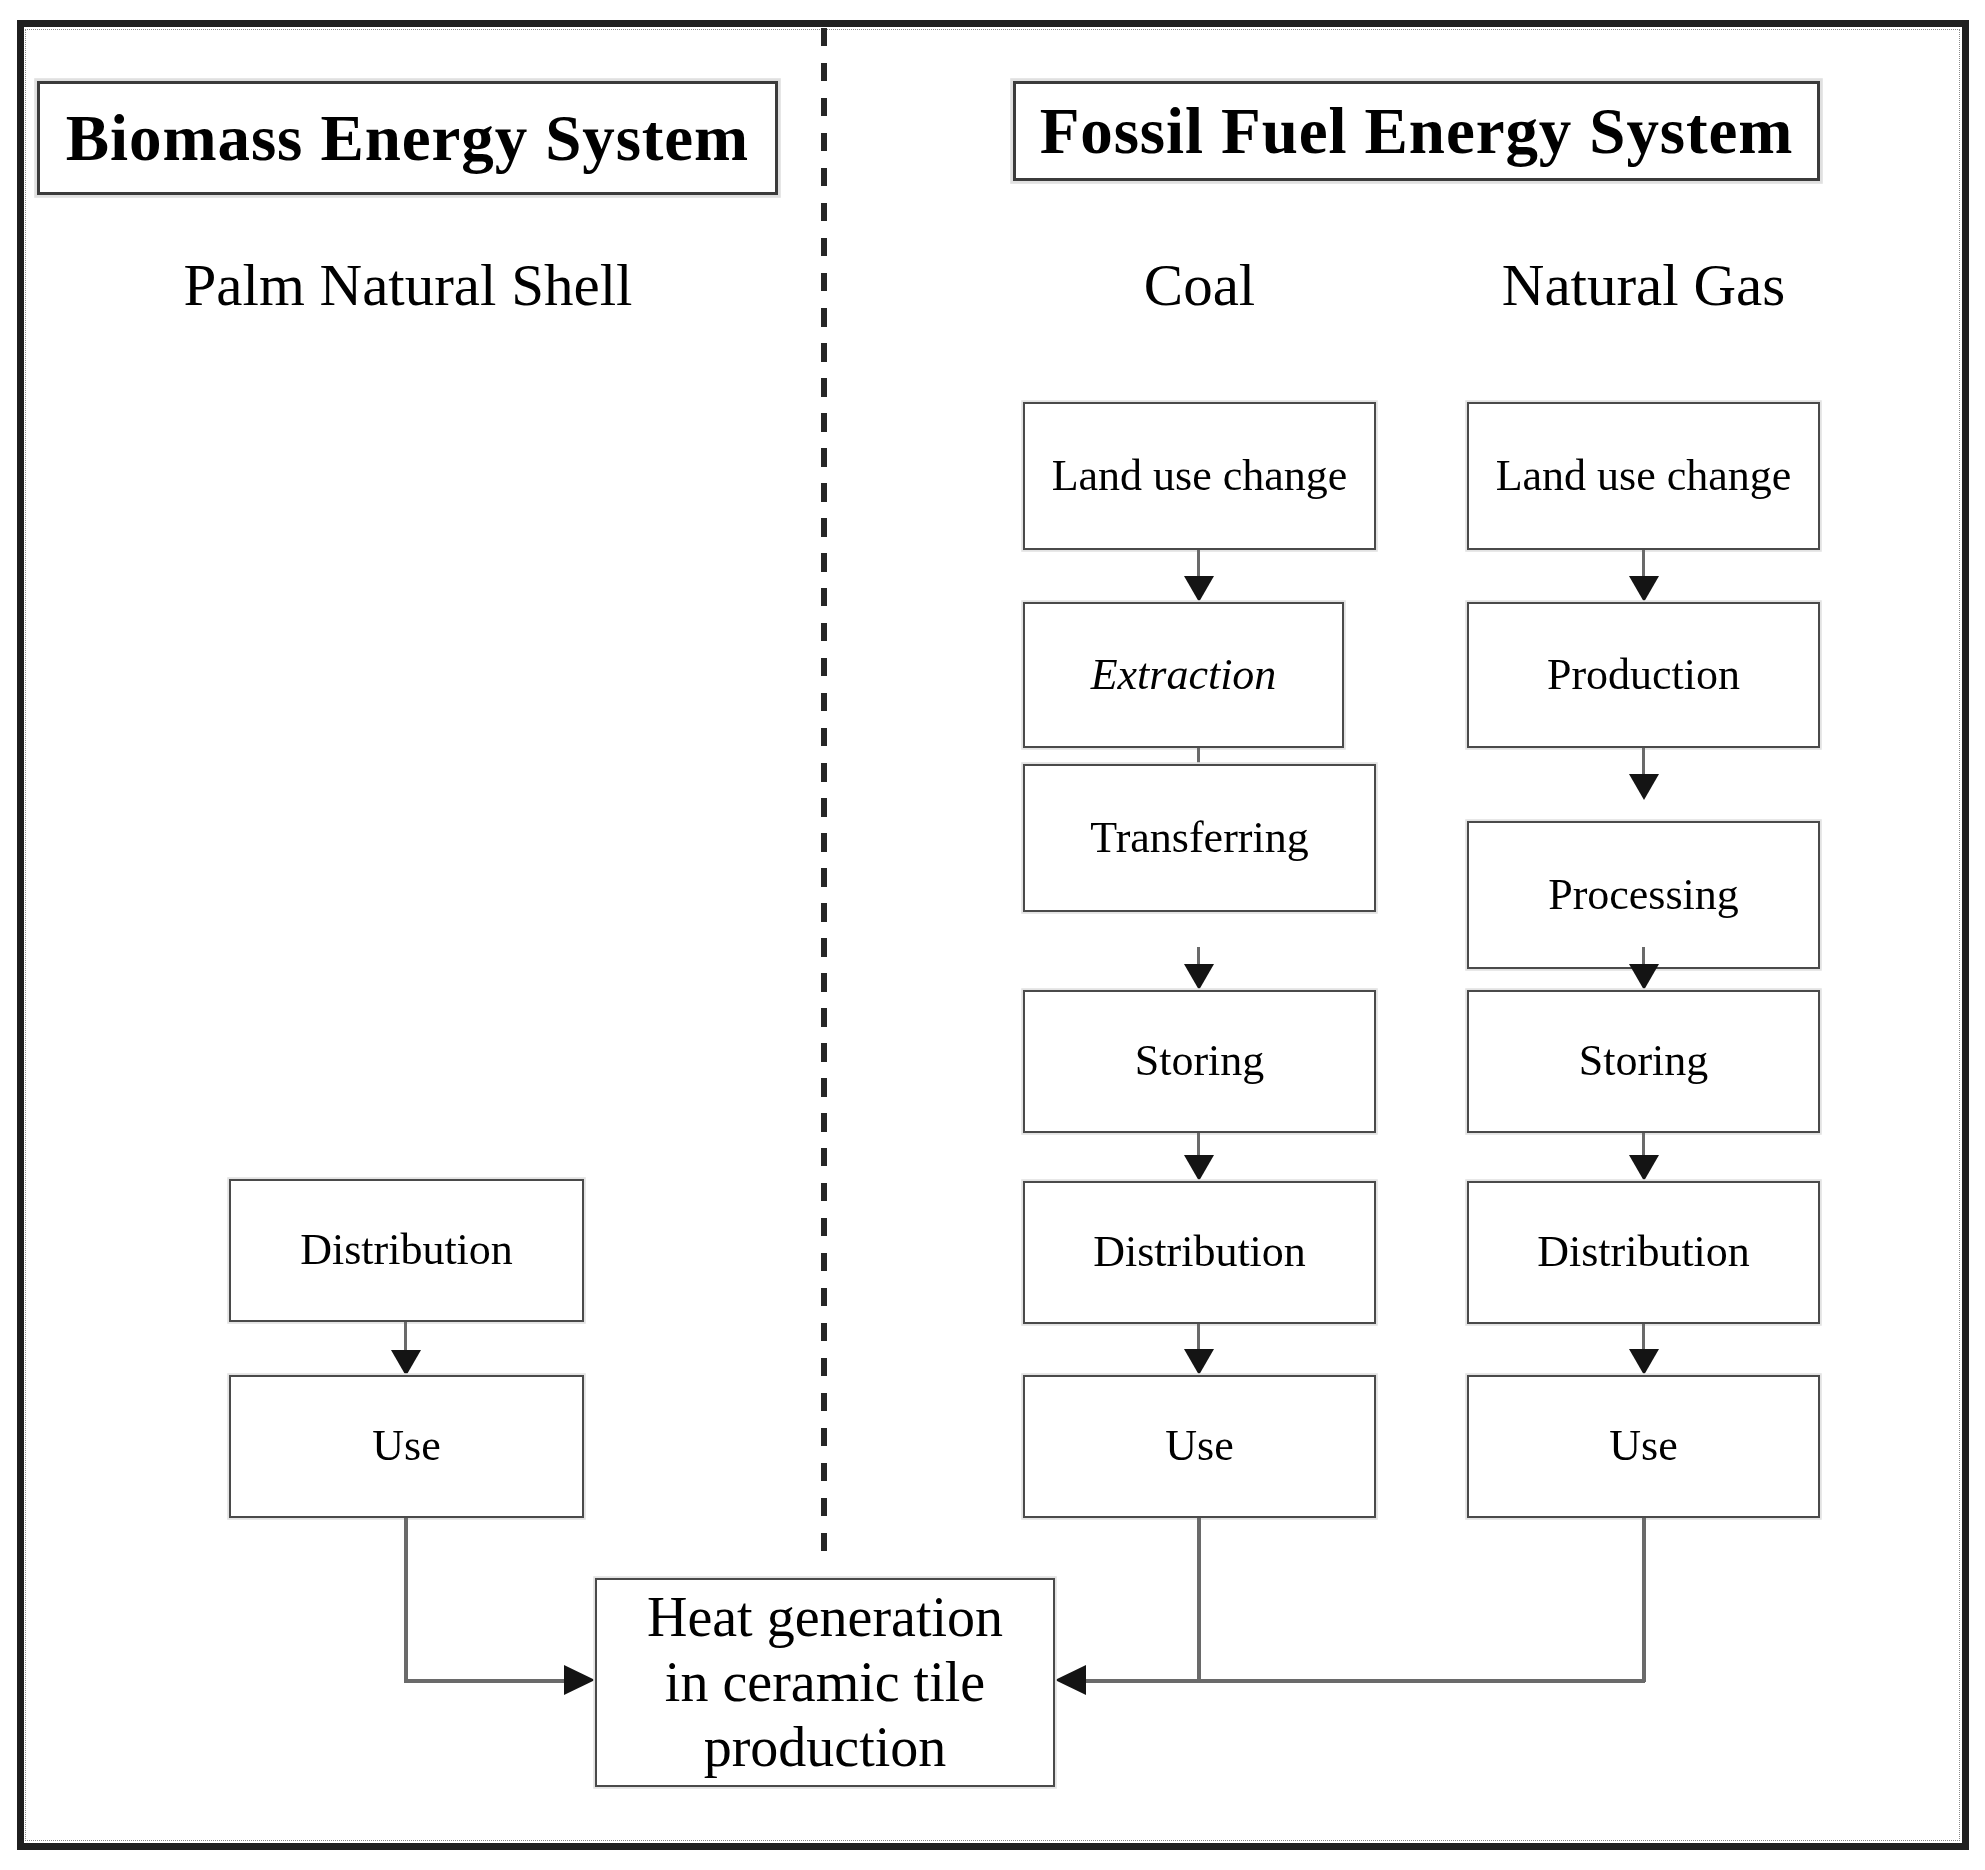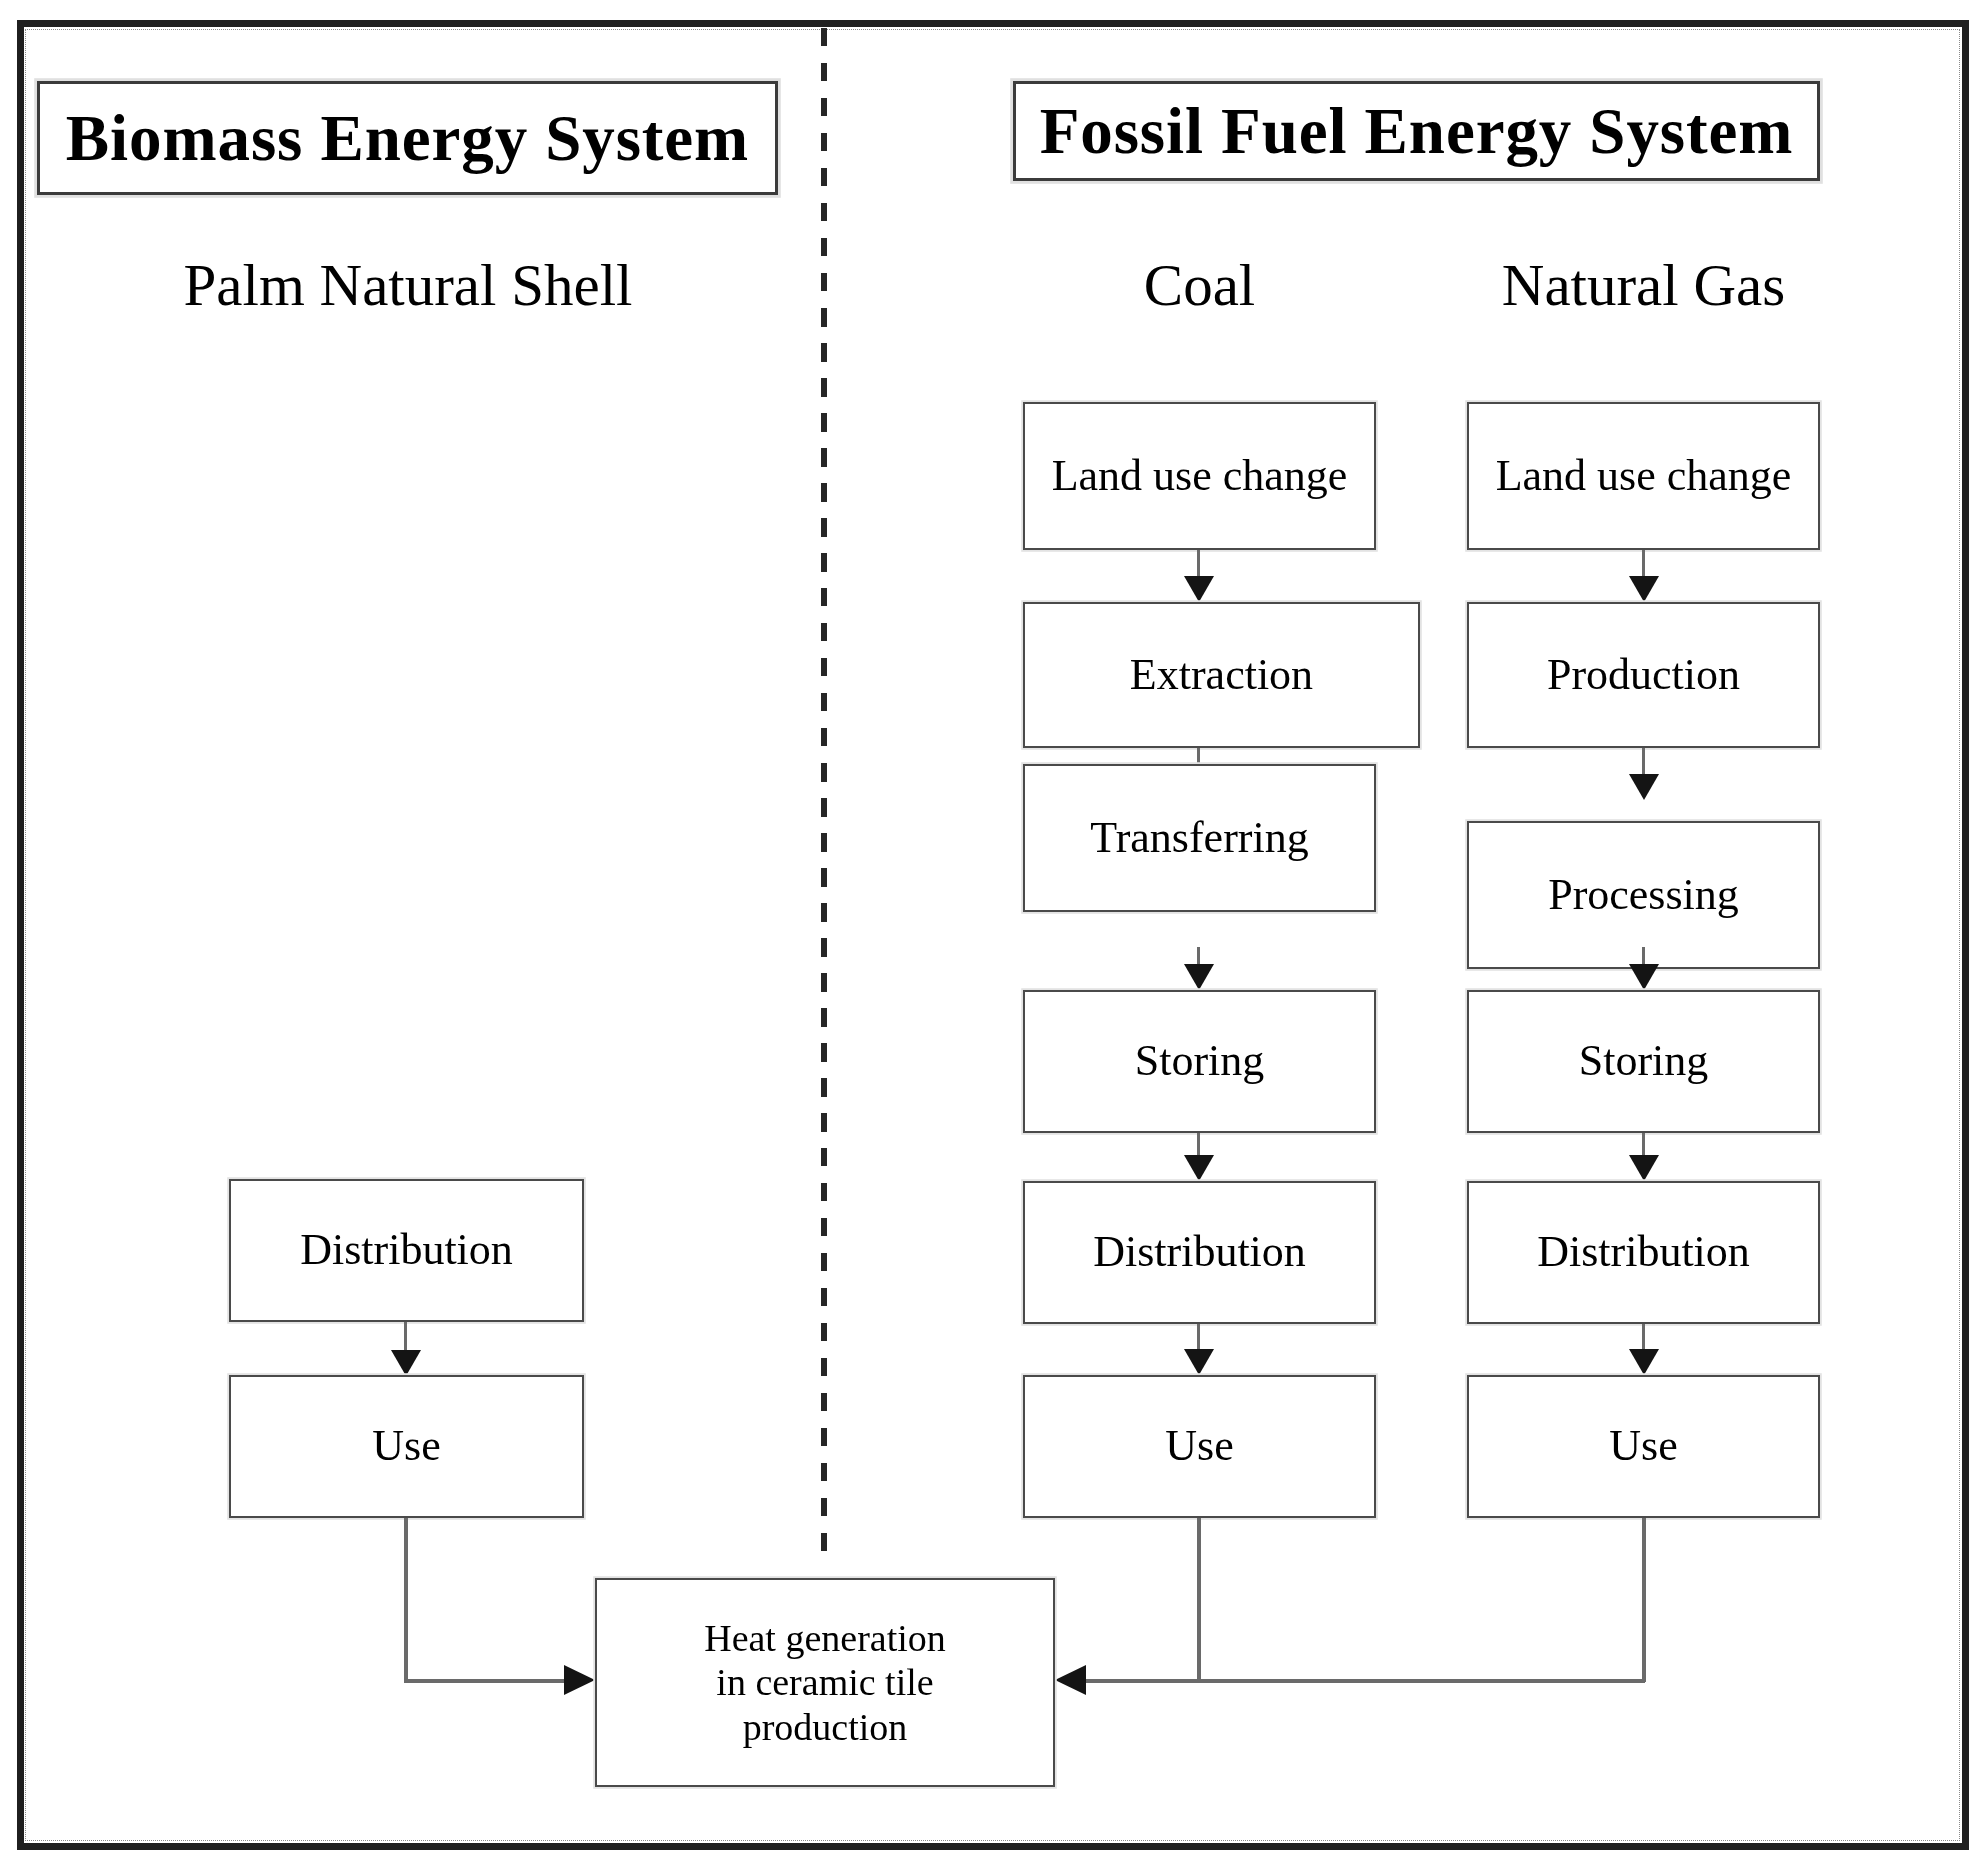--- a/index.html
+++ b/index.html
@@ -30,21 +30,21 @@
   }
   .node{
     position:absolute;display:flex;align-items:center;justify-content:center;
     text-align:center;border:2.8px solid #4a4a4a;box-shadow:0 0 0 1.8px #e3e3e3;
     font-size:44px;line-height:1.06;box-sizing:border-box;background:#ffffff;
     padding:0 11px;
   }
   .sink-box{
     position:absolute;display:flex;flex-direction:column;align-items:center;justify-content:center;
     border:2.8px solid #4a4a4a;box-shadow:0 0 0 1.8px #e3e3e3;background:#ffffff;
-    font-size:38px;line-height:1.16;text-align:center;box-sizing:border-box;
+    font-size:56px;line-height:1.16;text-align:center;box-sizing:border-box;
   }
   .varrow{
     position:absolute;display:flex;flex-direction:column;align-items:center;width:31px;
   }
   .varrow .stem{flex:1;width:3.7px;background:#6a6a6a;}
   .varrow .head{
     width:0;height:0;border-left:15.7px solid transparent;border-right:15.7px solid transparent;
     border-top:26px solid #141414;
   }
   .line{position:absolute;background:#6a6a6a;}
@@ -85,21 +85,21 @@
   <div class="fuel-label" style="left:1023px;top:251px;width:353px;">Coal</div>
 
   <div class="fuel-label" style="left:1467px;top:251px;width:353px;">Natural Gas</div>
 
   <div class="node" style="left:1023px;top:402px;width:353px;height:148px;">Land use change</div>
   <div class="varrow" style="left:1183px;top:550px;height:52px;">
     <div class="stem"></div>
     <div class="head"></div>
   </div>
 
-  <div class="node" style="left:1023px;top:602px;width:397px;height:146px;">Extraction</div>
+  <div class="node" style="left:1023px;top:602px;width:321px;height:146px;font-style:italic;">Extraction</div>
   <div class="varrow" style="left:1183px;top:748px;height:52px;">
     <div class="stem"></div>
     <div class="head"></div>
   </div>
 
   <div class="node" style="left:1023px;top:764px;width:353px;height:148px;">Transferring</div>
   <div class="varrow" style="left:1183px;top:947px;height:43px;">
     <div class="stem"></div>
     <div class="head"></div>
   </div>

